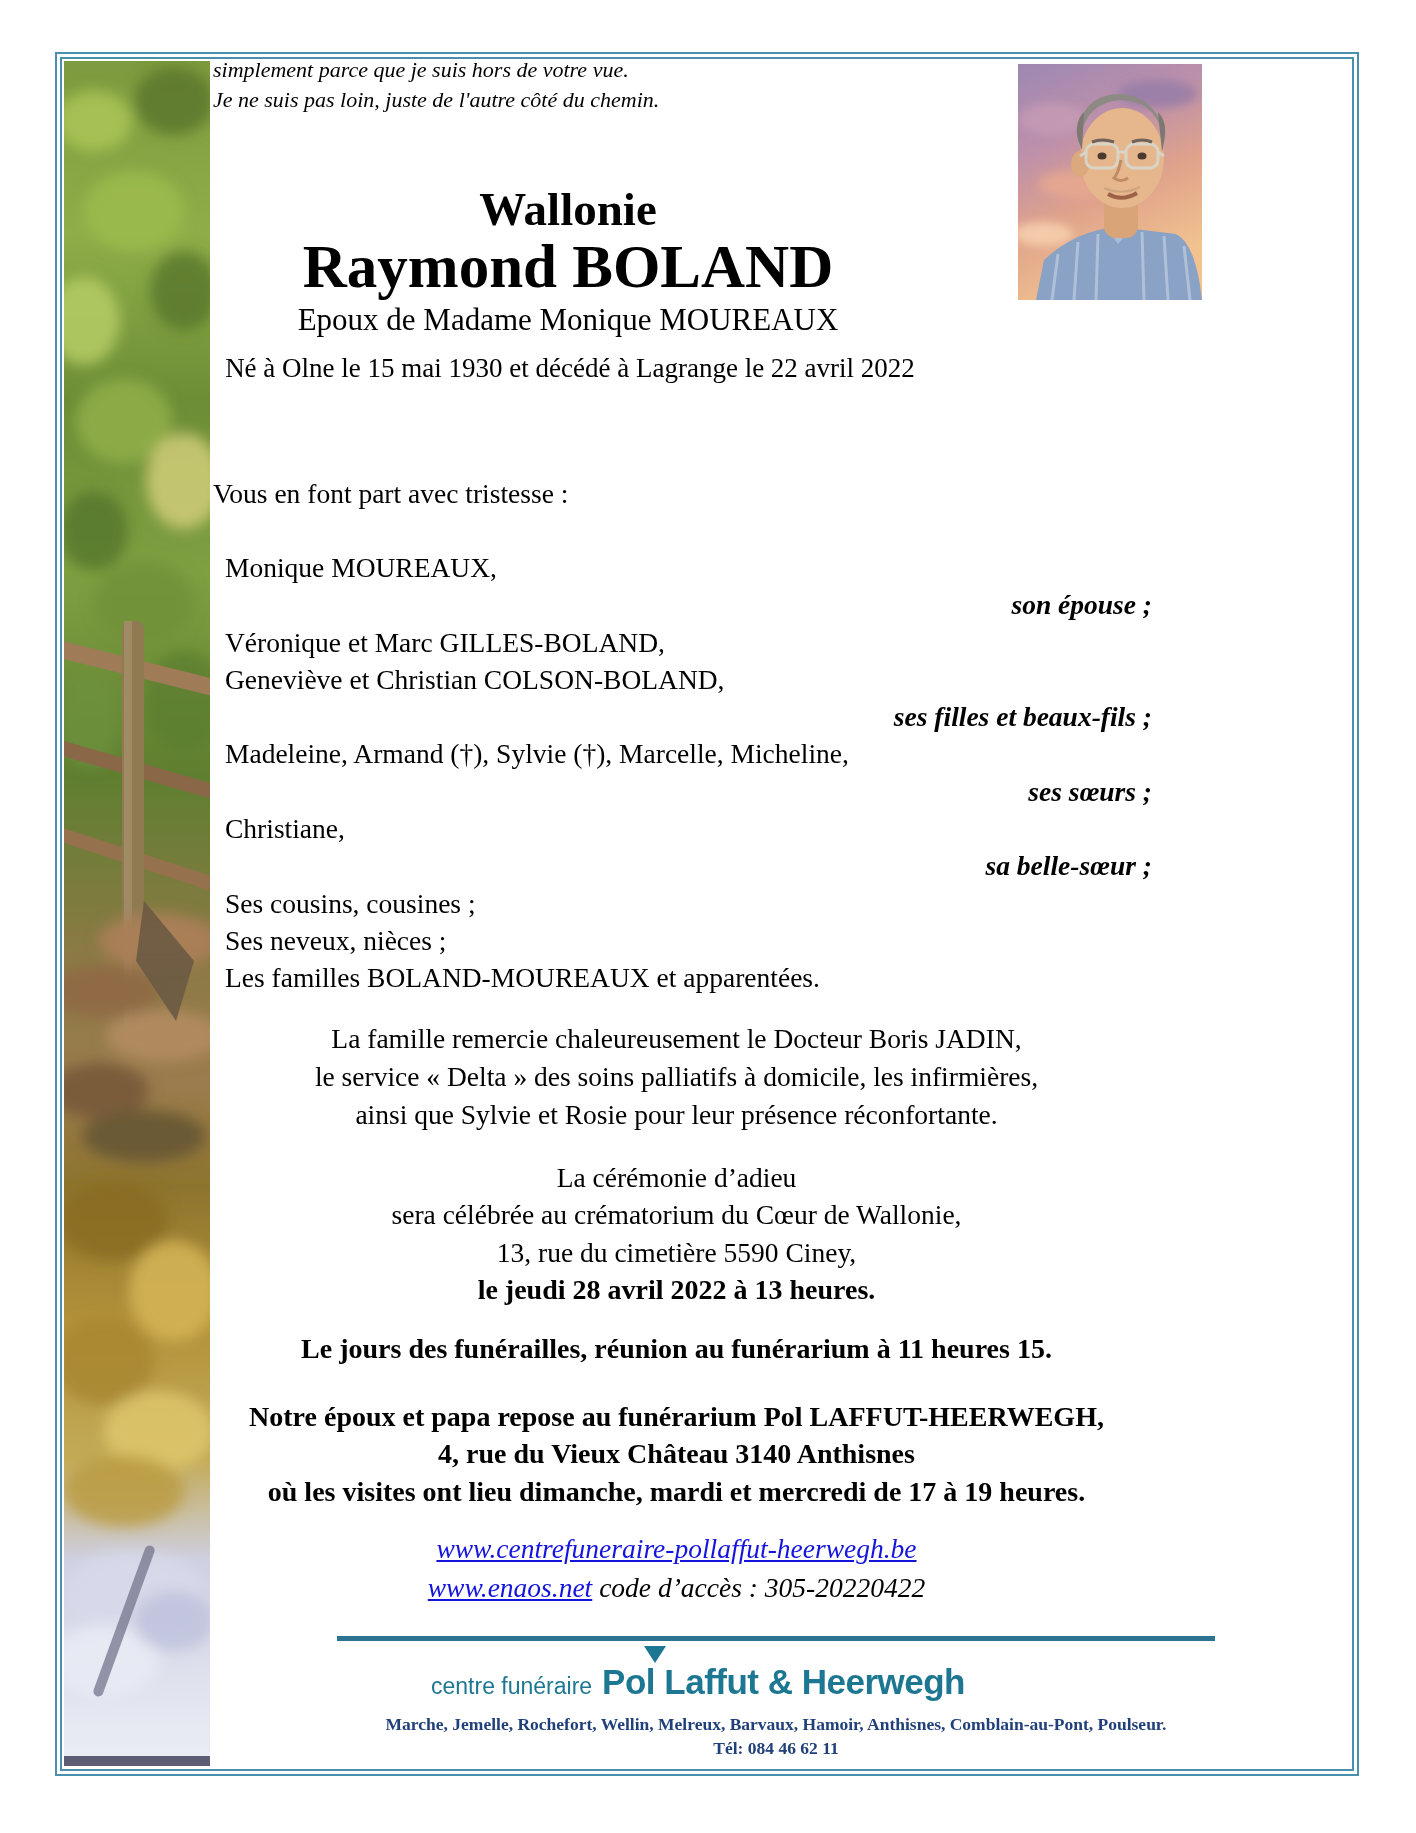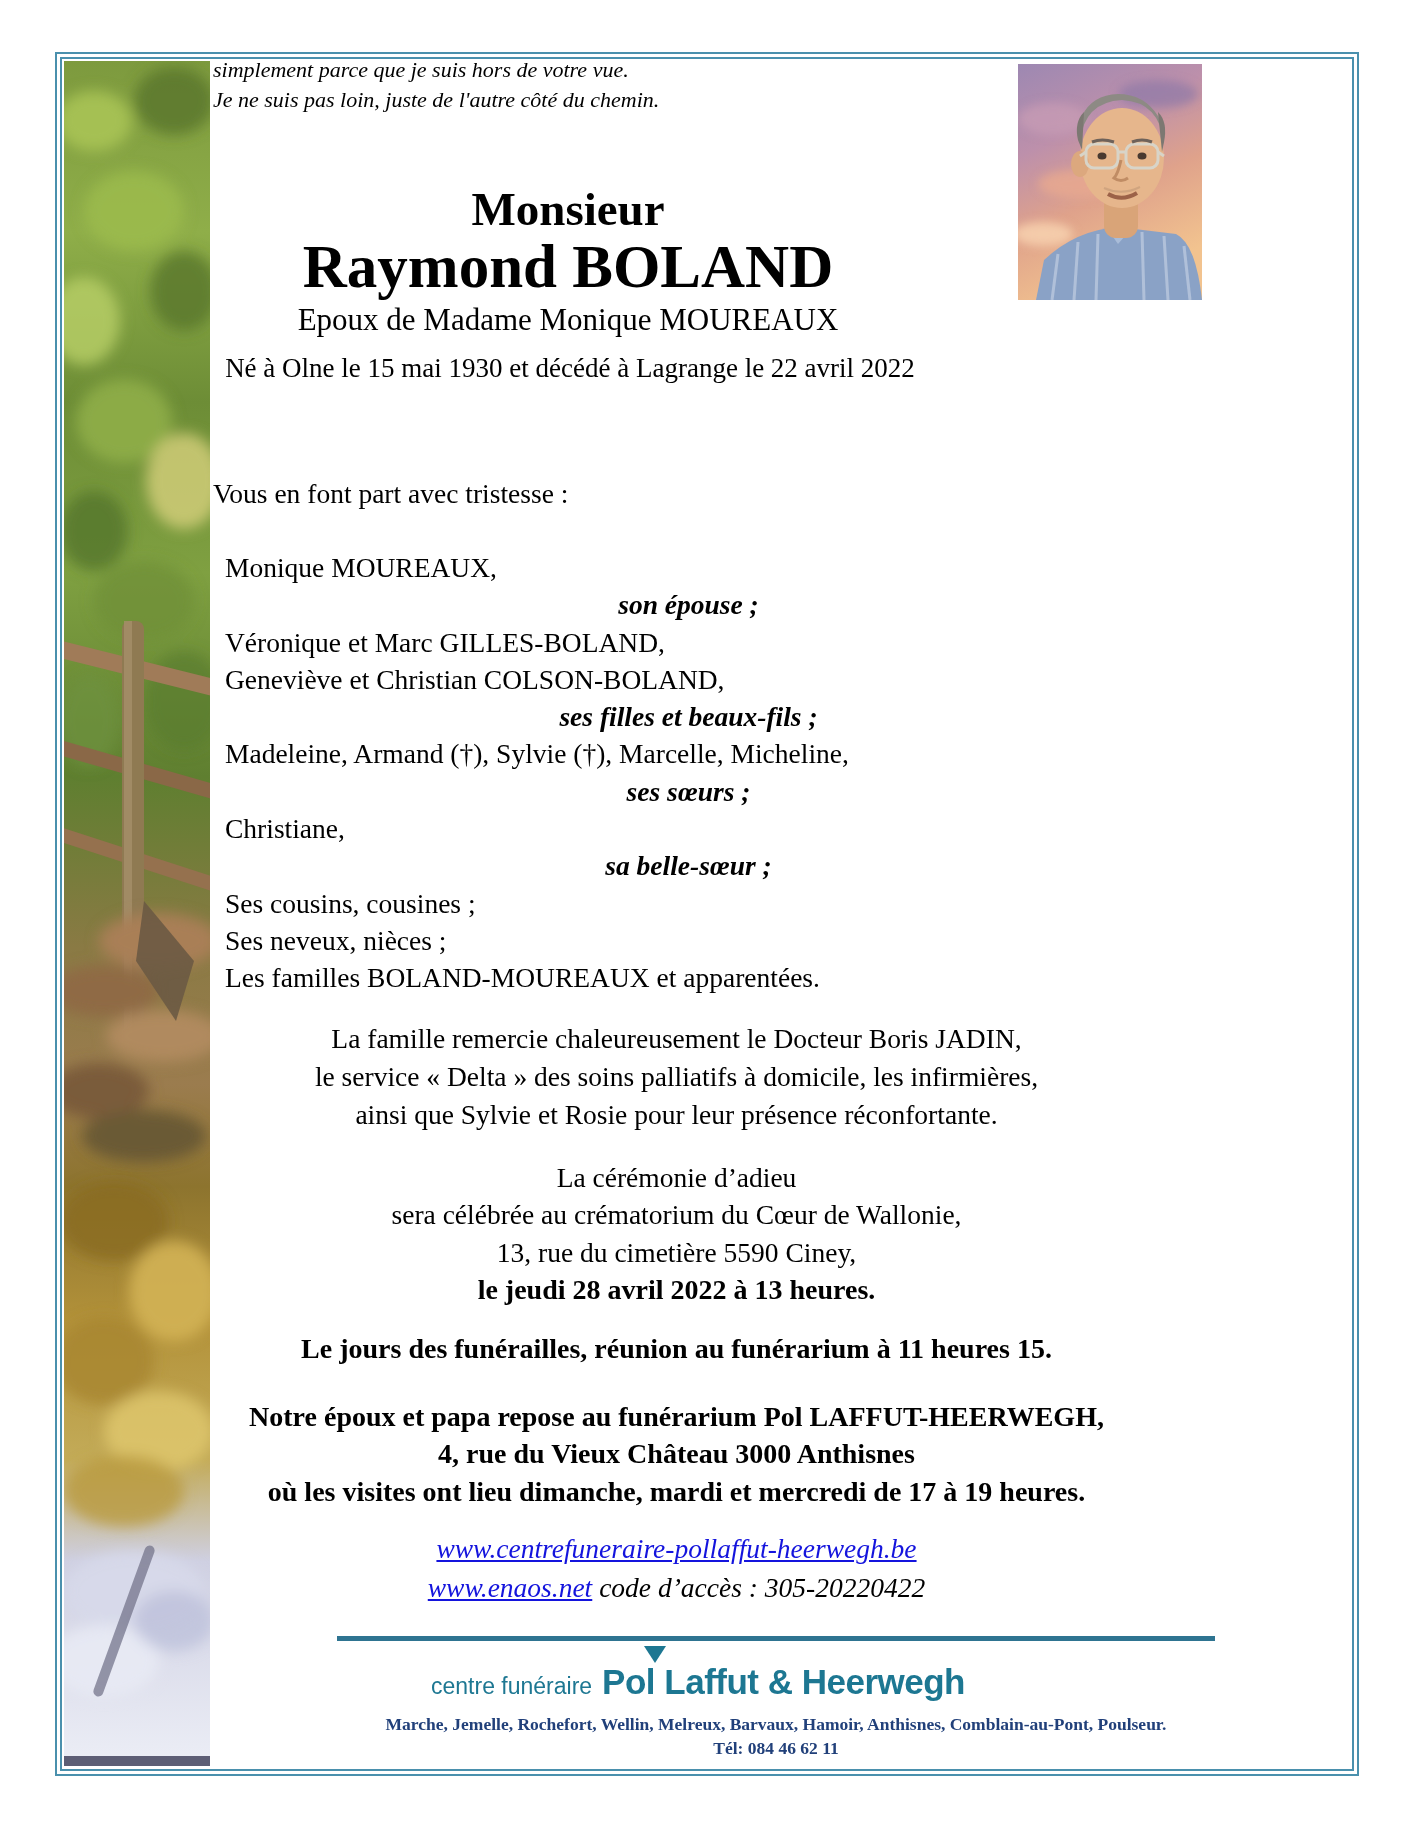--- a/index.html
+++ b/index.html
@@ -30,21 +30,21 @@
   .poem{
     left:213px;top:55px;width:720px;
     font-style:italic;font-size:22px;line-height:30px;text-align:left;
   }
   .title1{left:213px;top:180px;width:710px;text-align:center;font-size:47px;font-weight:bold;line-height:58px;}
   .title2{left:213px;top:238px;width:710px;text-align:center;font-size:61px;font-weight:bold;line-height:58px;}
   .spouse{left:213px;top:300px;width:710px;text-align:center;font-size:31px;line-height:40px;}
   .life{left:213px;top:350px;width:714px;text-align:center;font-size:27px;line-height:36px;}
   .intro{left:213px;top:478px;width:927px;font-size:27.5px;}
   .family{left:213px;top:549px;width:927px;font-size:27.5px;line-height:37.3px;margin-left:12px;}
-  .family .rel{text-align:center;font-weight:bold;font-style:italic;}
+  .family .rel{text-align:right;font-weight:bold;font-style:italic;}
   .thanks{left:213px;top:1020px;width:927px;text-align:center;font-size:27.5px;line-height:38.2px;}
   .ceremony{left:213px;top:1159px;width:927px;text-align:center;font-size:27.5px;line-height:37.4px;}
   .ceremony .bold{font-weight:bold;font-size:28px;}
   .reunion{left:213px;top:1333px;width:927px;text-align:center;font-size:28px;font-weight:bold;}
   .repose{left:213px;top:1398px;width:927px;text-align:center;font-size:28px;font-weight:bold;line-height:37.4px;}
   .links{left:213px;top:1530px;width:927px;text-align:center;font-style:italic;font-size:27.5px;line-height:38.5px;}
   .links a{color:#1414dd;text-decoration:underline;}
   
   .sep-line{left:337px;top:1636px;width:878px;height:5px;background:#2e7491;}
   .brand-row{
@@ -205,21 +205,21 @@
       <path d="M90,130 Q104,138 119,129" stroke="#9c6248" stroke-width="4" fill="none"></path>
       <path d="M86,124 Q104,132 122,123" stroke="#caa07c" stroke-width="2" fill="none" opacity="0.8"></path>
     </svg>
   </div>
 
   <div class="abs poem">
     <div>simplement parce que je suis hors de votre vue.</div>
     <div>Je ne suis pas loin, juste de l'autre côté du chemin.</div>
   </div>
 
-  <div class="abs title1">Monsieur</div>
+  <div class="abs title1">Wallonie</div>
   <div class="abs title2">Raymond BOLAND</div>
   <div class="abs spouse">Epoux de Madame Monique MOUREAUX</div>
   <div class="abs life">Né à Olne le 15 mai 1930 et décédé à Lagrange le 22 avril 2022</div>
 
   <div class="abs intro">Vous en font part avec tristesse :</div>
 
   <div class="abs family">
     <div>Monique MOUREAUX,</div>
     <div class="rel">son épouse ;</div>
     <div>Véronique et Marc GILLES-BOLAND,</div>
@@ -244,21 +244,21 @@
     <div>La cérémonie d’adieu</div>
     <div>sera célébrée au crématorium du Cœur de Wallonie,</div>
     <div>13, rue du cimetière 5590 Ciney,</div>
     <div class="bold">le jeudi 28 avril 2022 à 13 heures.</div>
   </div>
 
   <div class="abs reunion">Le jours des funérailles, réunion au funérarium à 11 heures 15.</div>
 
   <div class="abs repose">
     <div>Notre époux et papa repose au funérarium Pol LAFFUT-HEERWEGH,</div>
-    <div>4, rue du Vieux Château 3000 Anthisnes</div>
+    <div>4, rue du Vieux Château 3140 Anthisnes</div>
     <div>où les visites ont lieu dimanche, mardi et mercredi  de 17 à 19 heures.</div>
   </div>
 
   <div class="abs links">
     <div>
       <a href="#">www.centrefuneraire-pollaffut-heerwegh.be</a>
     </div>
     <div>
       <a href="#">www.enaos.net</a>
       <span>code d’accès : 305-20220422</span>

